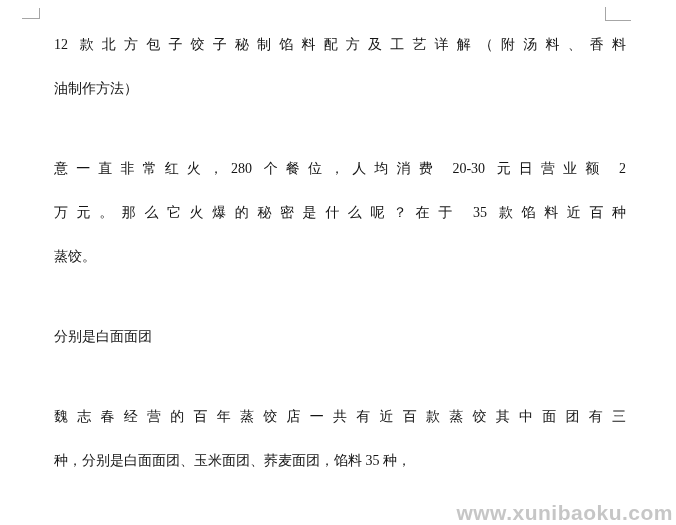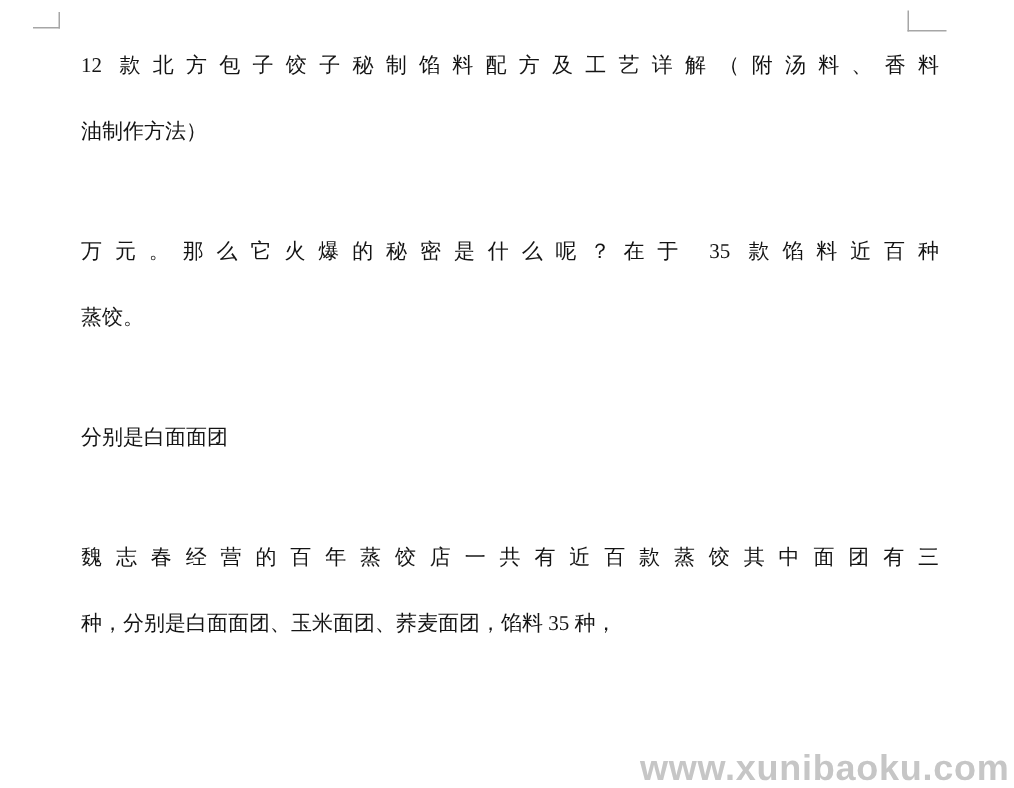--- a/index.html
+++ b/index.html
@@ -61,21 +61,21 @@
     text-align: center;
     text-align-last: left;
   }
 
   .watermark {
     position: absolute;
     right: 3px;
     bottom: 0px;
     font-family: "Liberation Sans", "DejaVu Sans", sans-serif;
     font-weight: bold;
-    font-size: 24px;
+    font-size: 21px;
     line-height: 24px;
     letter-spacing: 0.5px;
     color: #c6c6c6;
     text-shadow: 1px 1px 0 rgba(255,255,255,0.95), -1px 0 0 rgba(255,255,255,0.5);
     z-index: 5;
   }
 </style>
 </head>
 <body>
 
@@ -83,20 +83,21 @@
 <div class="crop-mark top-right"></div>
 
 <div class="content">
 
   <div class="para">
     <div class="line">12 款北方包子饺子秘制馅料配方及工艺详解（附汤料、香料</div>
     <div class="line line--end">油制作方法）</div>
   </div>
 
   <div class="para">
+    <div class="line">意一直非常红火，280 个餐位，人均消费 20-30 元日营业额 2</div>
     <div class="line">万元。那么它火爆的秘密是什么呢？在于 35 款馅料近百种</div>
     <div class="line line--end">蒸饺。</div>
   </div>
 
   <div class="para">
     <div class="line line--end">分别是白面面团</div>
   </div>
 
   <div class="para">
     <div class="line">魏志春经营的百年蒸饺店一共有近百款蒸饺其中面团有三</div>

